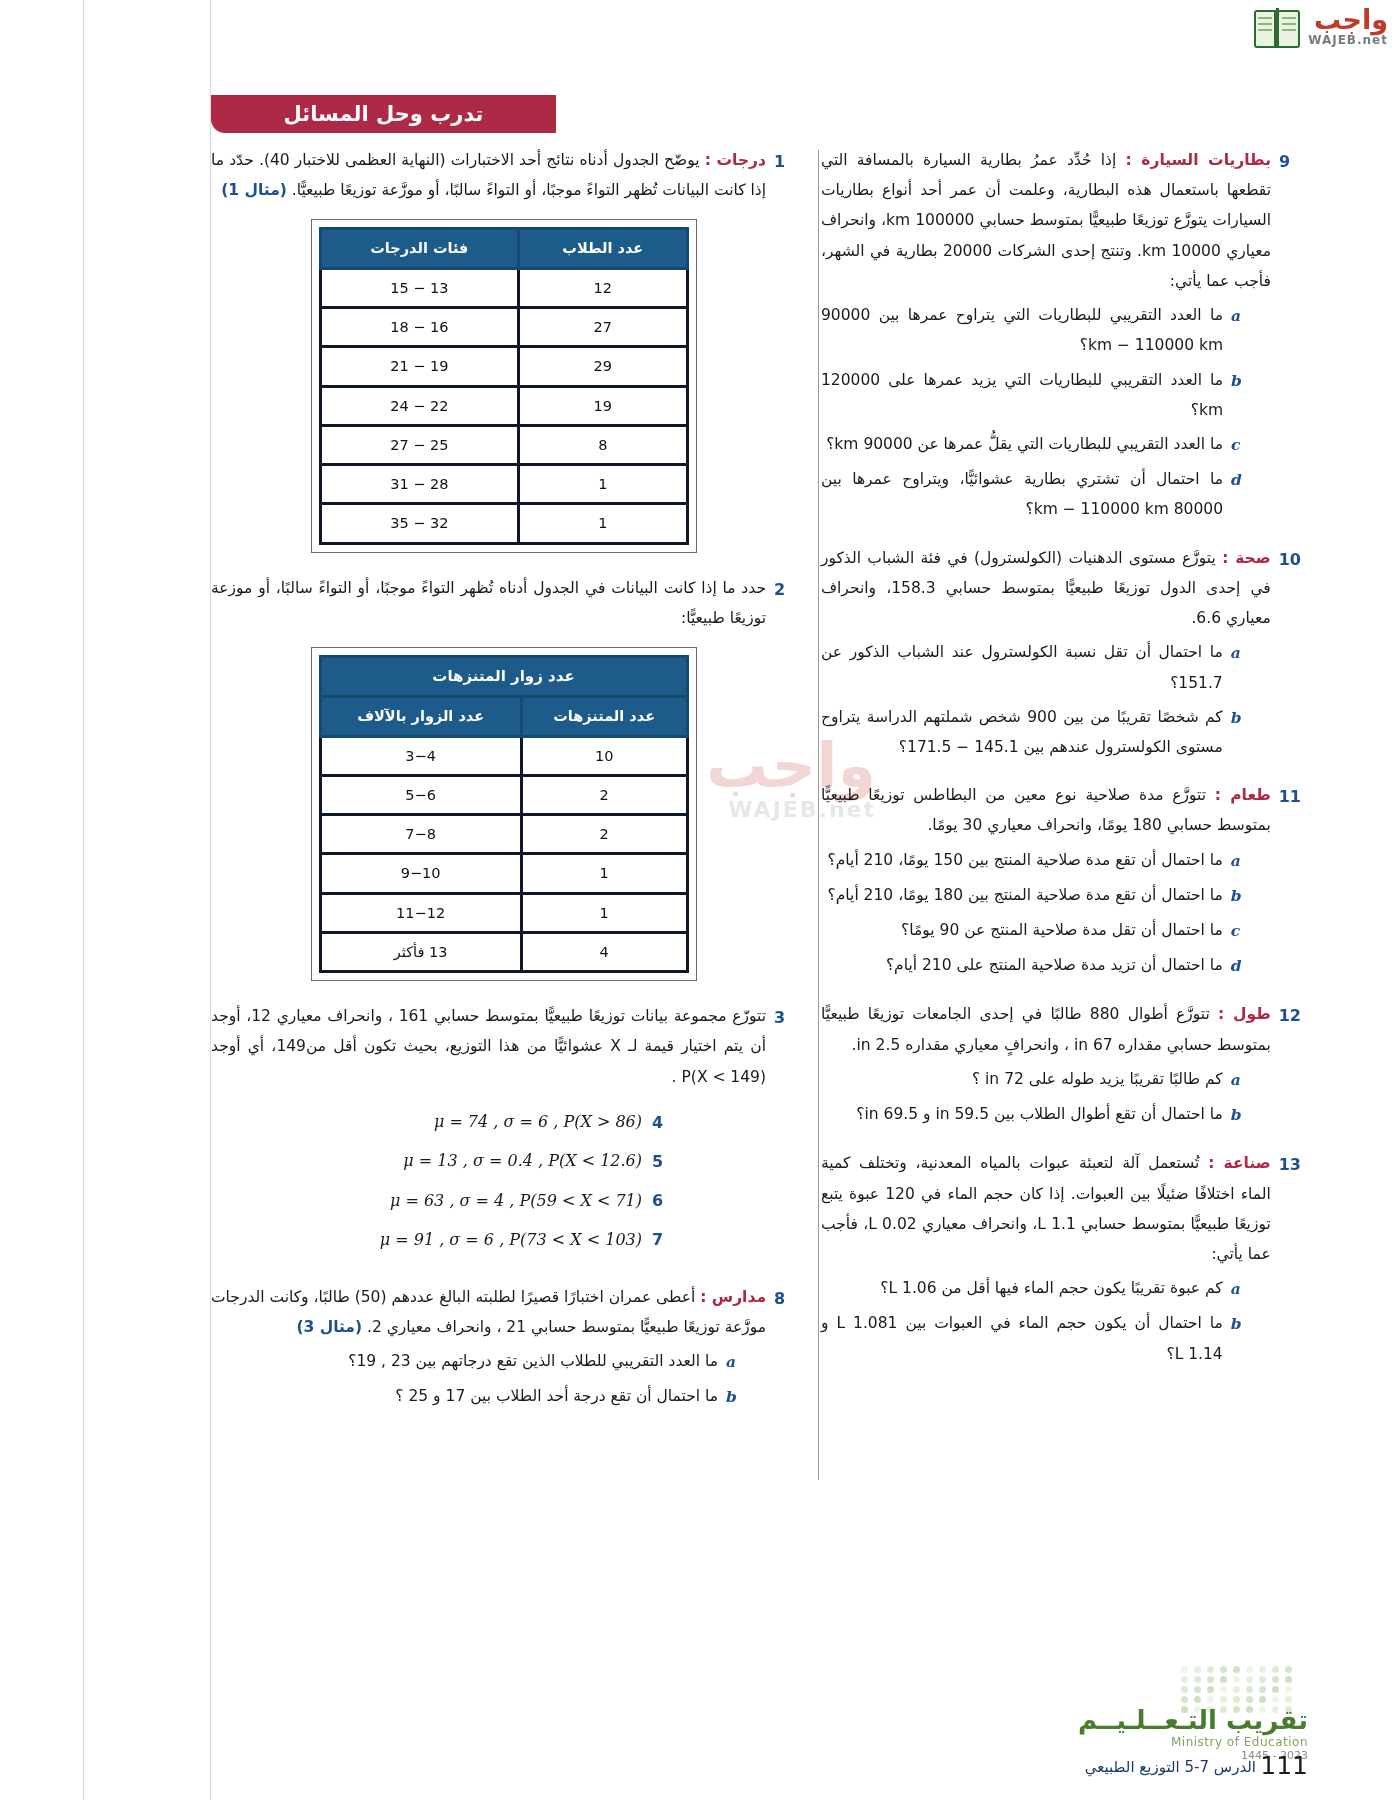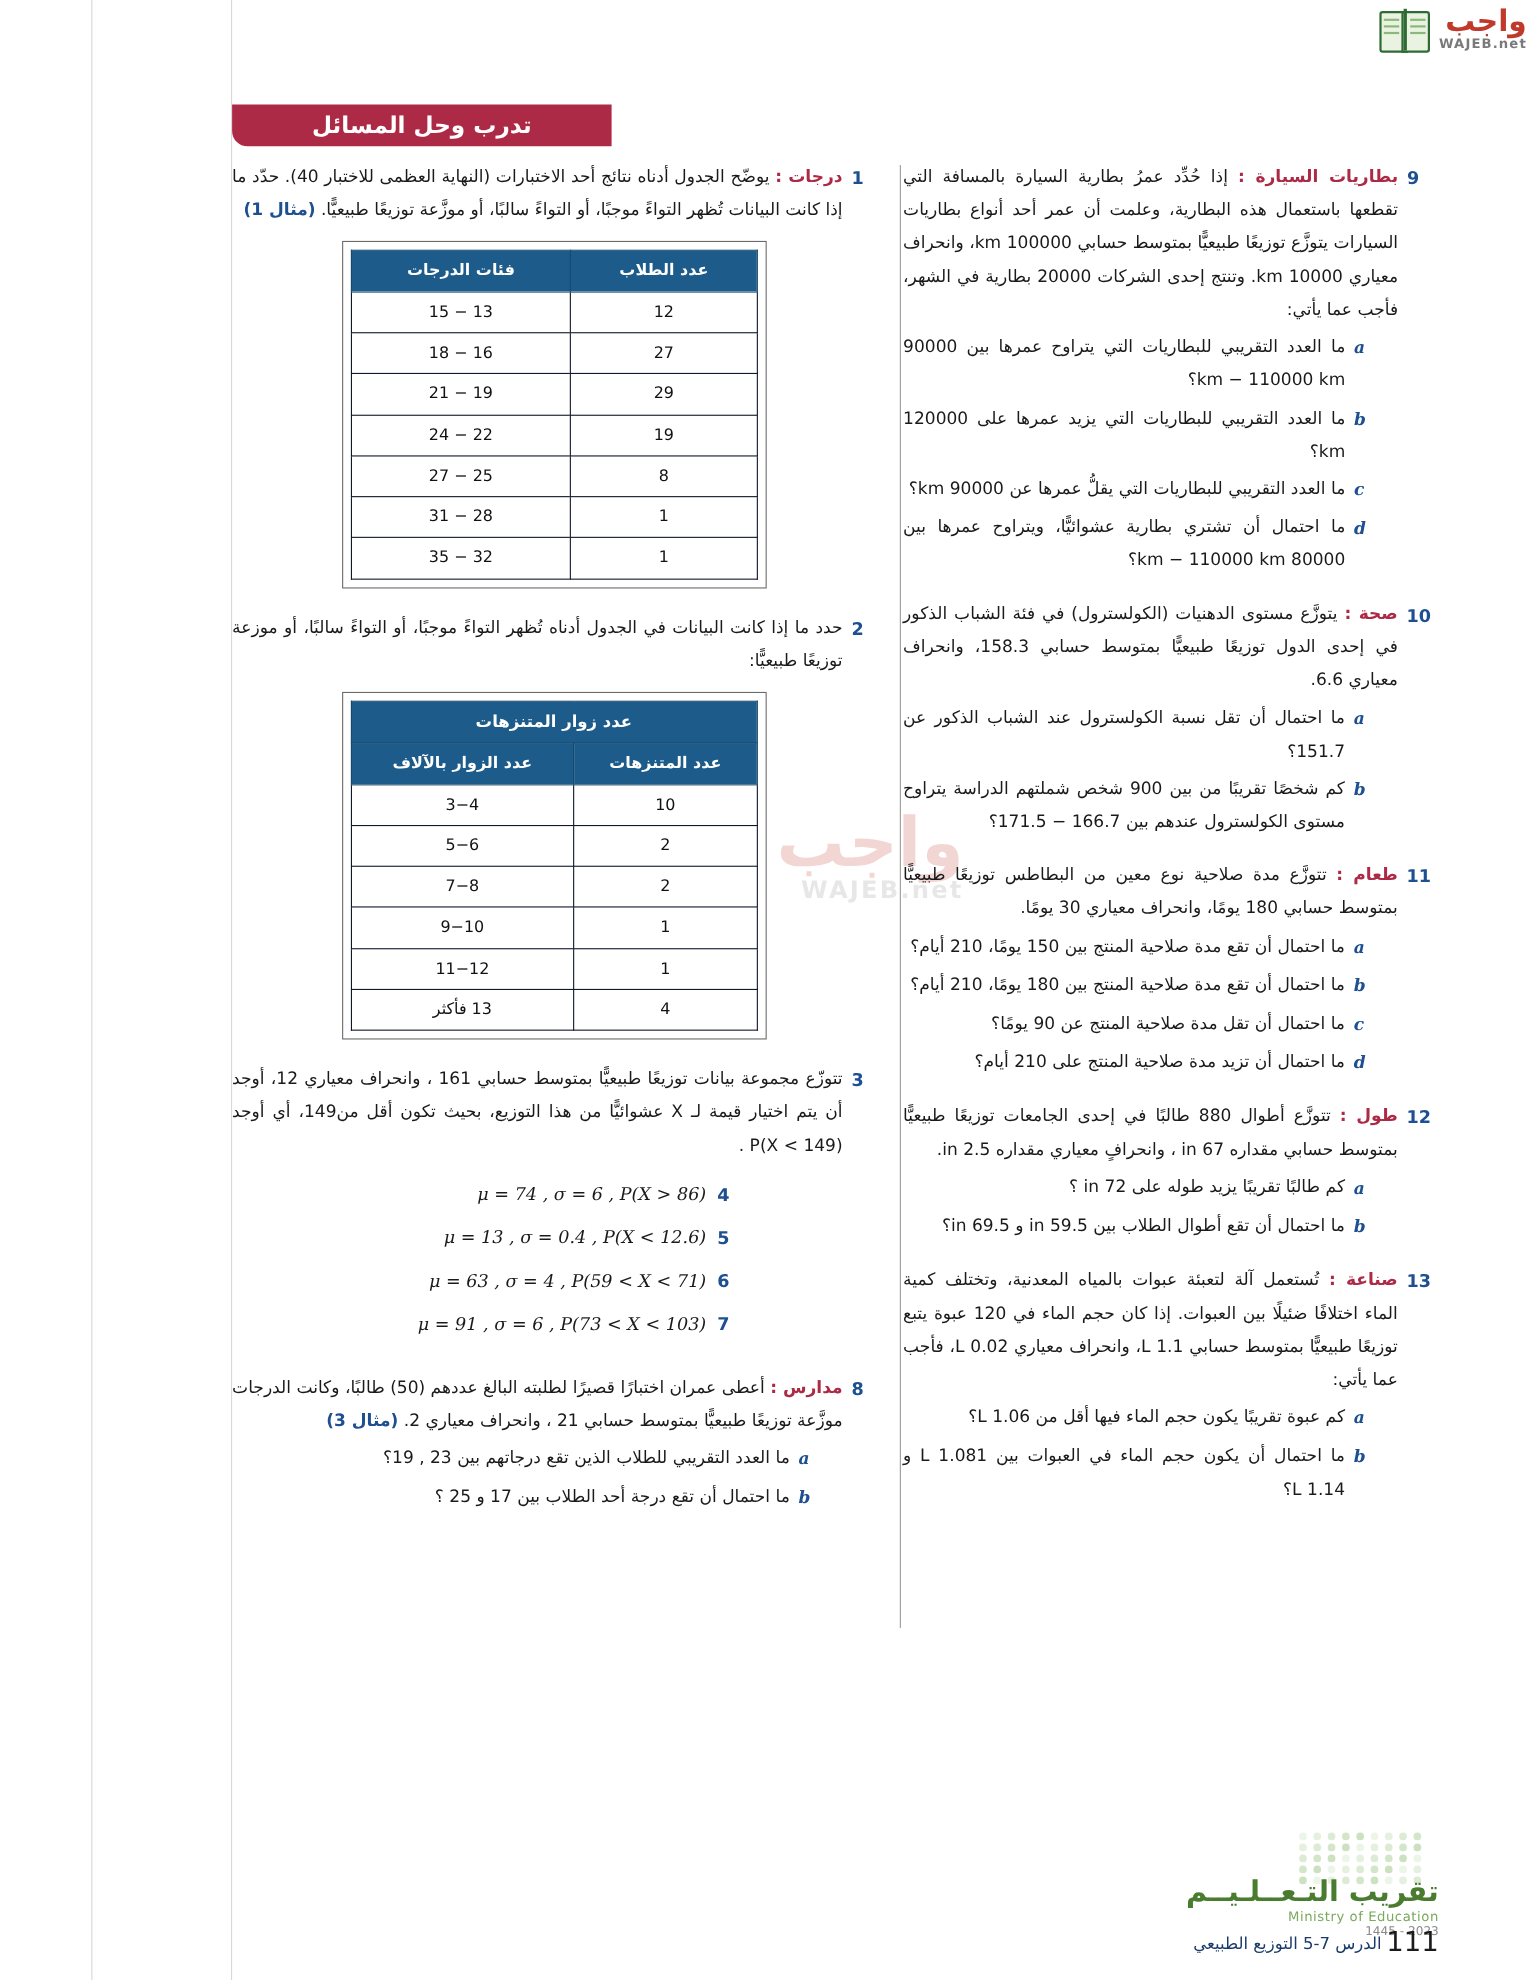--- a/index.html
+++ b/index.html
@@ -47,21 +47,21 @@
   .lead{color:#ad2a46;font-weight:bold;}
   .ex{color:#1d4f91;font-weight:bold;}
   .sub{display:flex;gap:8px;margin:4px 0 4px 0;align-items:flex-start;}
   .sub .lbl{font-weight:bold;color:#1d4f91;font-style:italic;min-width:16px;text-align:left;flex-shrink:0;padding-top:1px;font-family:"DejaVu Serif",serif;}
   .sub .txt{flex:1;}
   .indent{margin-right:24px;}
 
   
   .tbl-wrap{margin:14px auto 20px auto;width:370px;border:1px solid #6b6b6b;padding:7px;background:#fff;}
   table{border-collapse:collapse;width:100%;}
-  th,td{border:1px solid #0f172a;text-align:center;padding:4px 6px;font-size:14.5px;}
+  th,td{border:3px solid #0f172a;text-align:center;padding:4px 6px;font-size:14.5px;}
   th{background:#1d5c8a;color:#fff;font-weight:bold;border-color:#15496e;font-size:14.5px;}
   .tbl-title th{background:#1d5c8a;font-size:15px;}
   td{background:#fff;color:#111;}
 
   
   .math{font-family:"DejaVu Serif",serif;font-style:italic;font-size:16px;}
   .mathline{display:flex;gap:10px;align-items:center;margin:7px 0;justify-content:flex-start;}
   .mathline .num{min-width:24px;}
 
   
@@ -286,21 +286,21 @@
           <div class="txt">ما احتمال أن تشتري بطارية عشوائيًّا، ويتراوح عمرها بين 80000 km − 110000 km؟</div>
         </div></div>
     </div>
     <div class="item">
       <div class="num">10</div>
       <div class="body"><span class="lead">صحة :</span><span> يتوزَّع مستوى الدهنيات (الكولسترول) في فئة الشباب الذكور في إحدى الدول توزيعًا طبيعيًّا بمتوسط حسابي 158.3، وانحراف معياري 6.6.</span><div class="sub indent">
           <div class="lbl">a</div>
           <div class="txt">ما احتمال أن تقل نسبة الكولسترول عند الشباب الذكور عن 151.7؟</div>
         </div><div class="sub indent">
           <div class="lbl">b</div>
-          <div class="txt">كم شخصًا تقريبًا من بين 900 شخص شملتهم الدراسة يتراوح مستوى الكولسترول عندهم بين 166.7 − 171.5؟</div>
+          <div class="txt">كم شخصًا تقريبًا من بين 900 شخص شملتهم الدراسة يتراوح مستوى الكولسترول عندهم بين 145.1 − 171.5؟</div>
         </div></div>
     </div>
     <div class="item">
       <div class="num">11</div>
       <div class="body"><span class="lead">طعام :</span><span> تتوزَّع مدة صلاحية نوع معين من البطاطس توزيعًا طبيعيًّا بمتوسط حسابي 180 يومًا، وانحراف معياري 30 يومًا.</span><div class="sub indent">
           <div class="lbl">a</div>
           <div class="txt">ما احتمال أن تقع مدة صلاحية المنتج بين 150 يومًا، 210 أيام؟</div>
         </div><div class="sub indent">
           <div class="lbl">b</div>
           <div class="txt">ما احتمال أن تقع مدة صلاحية المنتج بين 180 يومًا، 210 أيام؟</div>

